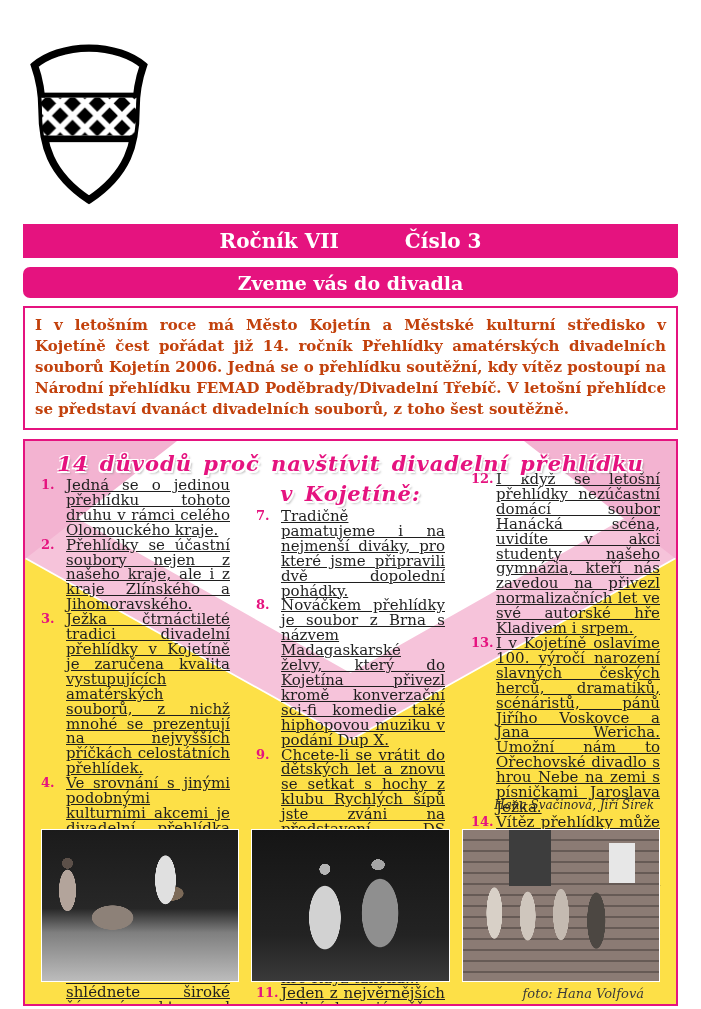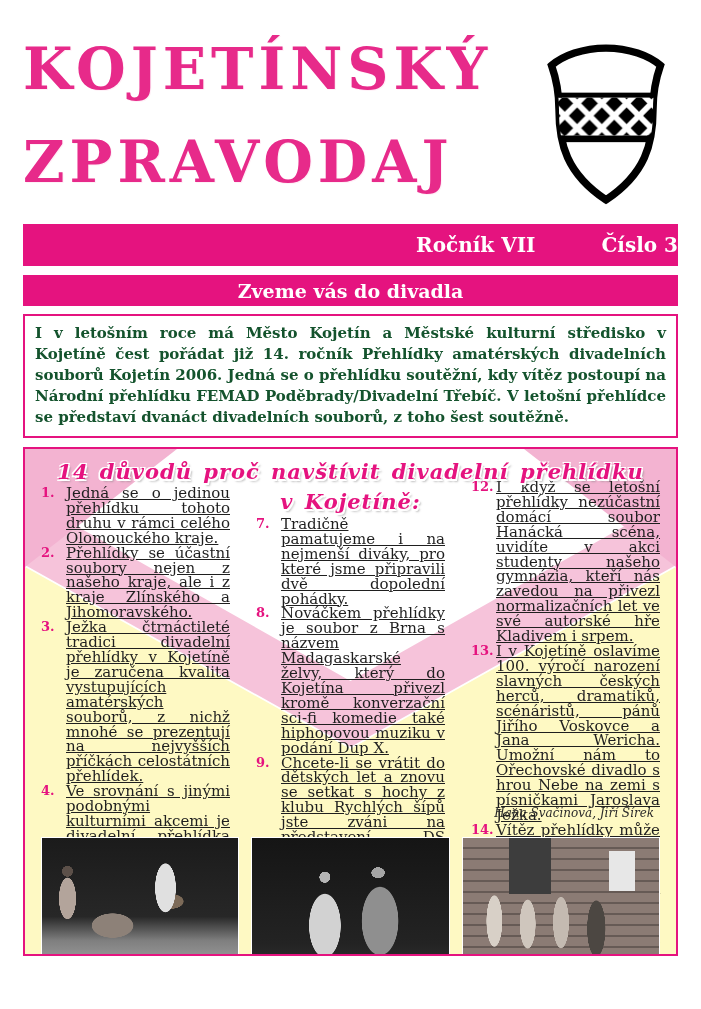--- a/index.html
+++ b/index.html
@@ -11,34 +11,34 @@
   .inner { padding:0 23px; }
 
   
   .masthead { display:flex; justify-content:space-between; align-items:flex-start; padding-top:22px; height:218px; }
   .mast-title { font-weight:bold; color:#e72a8a; font-size:57px; line-height:93px; letter-spacing:5px; white-space:nowrap; }
   .mast-title .line { text-shadow:1px 1px 0 #fff0f7; }
   .emblem { margin-top:8px; margin-right:6px; }
 
   
   .bar { background:#e5137f; color:#fff; display:flex; align-items:center; justify-content:center; font-weight:bold; }
-  .issue-bar { height:42px; gap:66px; font-size:20px; margin-top:6px;justify-content:flex-end; }
-  .headline-bar { height:31px; font-size:19px; margin-top:9px; }
+  .issue-bar { height:34px; gap:66px; font-size:20px; margin-top:6px; }
+  .headline-bar { height:31px; font-size:19px; margin-top:9px;border-radius:7px; }
 
   
   .lead-box {
     margin-top:8px; border:2px solid #e5137f; background:#fff;
-    padding:7px 10px 8px 10px; color:#14532d; font-weight:bold;
+    padding:7px 10px 8px 10px; color:#c2410c; font-weight:bold;
     font-size:15px; line-height:1.4; text-align:justify;
   }
 
   
   .main-box {
     margin-top:9px; border:2px solid #e5137f; position:relative;
-    height:509px; background:#fef9c3; overflow:hidden;
+    height:567px; background:#fde047; overflow:hidden;
   }
   .decor { position:absolute; inset:0; }
   .decor-white { background:#ffffff; clip-path:polygon(0 0, 100% 0, 100% 118px, 50% 300px, 0 118px); }
   .decor-band  { background:#f6c3da; clip-path:polygon(0 48px, 50% 232px, 100% 48px, 100% 116px, 50% 298px, 0 116px); }
   .decor-corner-left  { background:#f3b3d1; clip-path:polygon(0 0, 152px 0, 0 118px); }
   .decor-corner-right { background:#f3b3d1; clip-path:polygon(100% 0, calc(100% - 152px) 0, 100% 118px); }
 
   .article-title {
     position:absolute; top:8px; left:0; right:0; z-index:3; text-align:center;
     color:#e5137f; font-weight:bold; font-style:italic; font-size:21px; line-height:30px;
@@ -89,24 +89,20 @@
   }
   .caption { position:absolute; z-index:2; right:32px; top:545px; font-style:italic; font-size:13px; color:#3a3a3a; }
 </style>
 </head>
 <body>
 
 <div class="page">
   <div class="inner">
 
     <div class="masthead">
-      <div class="mast-title">
-        <div class="line">KOJETÍNSKÝ</div>
-        <div class="line">ZPRAVODAJ</div>
-      </div>
       <div class="emblem">
         <svg width="132" height="188" viewBox="0 0 160 200" aria-hidden="true">
           <defs>
             <pattern id="lat" width="30" height="30" patternUnits="userSpaceOnUse">
               <rect width="30" height="30" fill="#000"></rect>
               <path d="M0,0 L30,30 M30,0 L0,30" stroke="#fff" stroke-width="7"></path>
             </pattern>
             <clipPath id="sc">
               <path d="M80,8 C52,8 28,17 14,29 C20,46 23,62 23,82 C23,124 32,160 80,192 C128,160 137,124 137,82 C137,62 140,46 146,29 C132,17 108,8 80,8 Z"></path>
             </clipPath>

